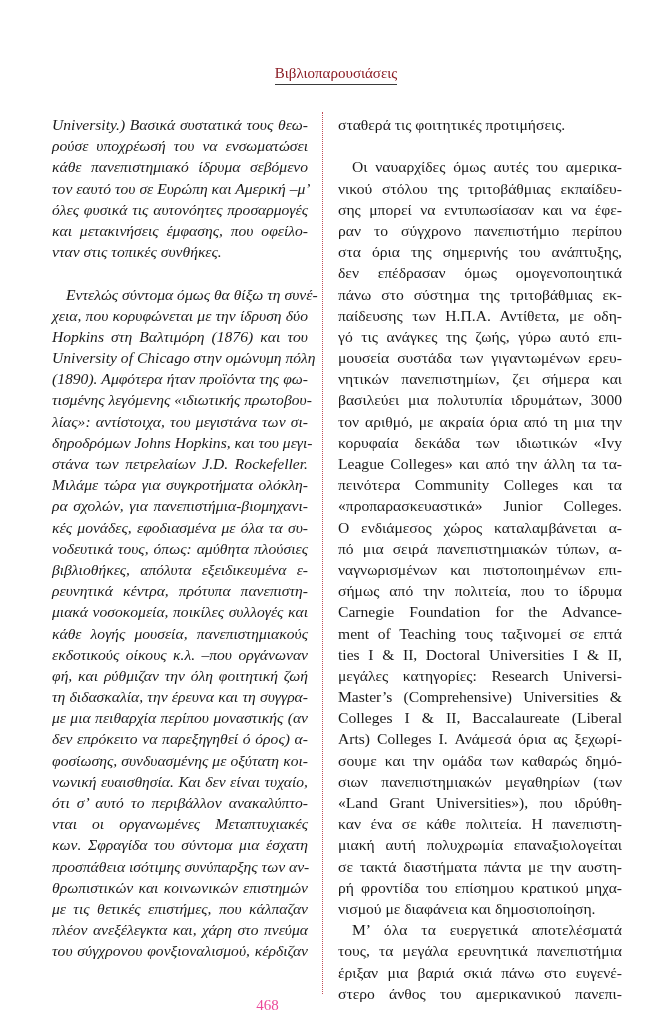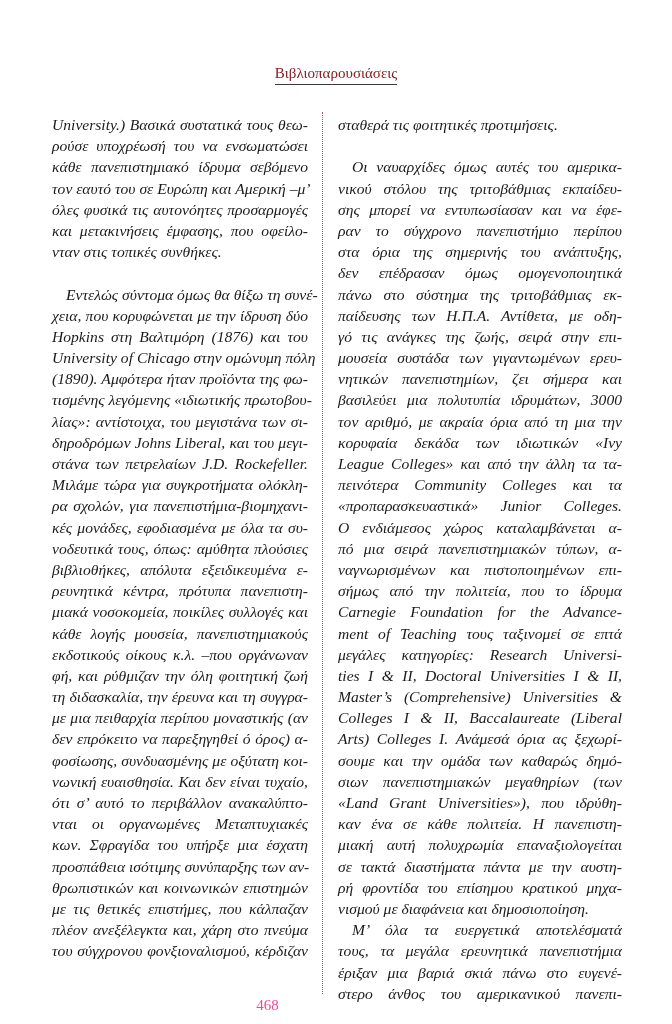--- a/index.html
+++ b/index.html
@@ -14,21 +14,21 @@
     .running-head span {
       font-size: 15px; color: #8a1c24; display: inline-block;
       border-bottom: 1.5px solid #3a3a3a; padding-bottom: 2px; line-height: 17px;
     }
     .column {
       position: absolute; top: 114px;
       font-size: 15.6px; line-height: 21.2px;
       text-align: justify;
     }
     .col-left { left: 52px; width: 256px; font-style: italic; }
-    .col-right { left: 338px; width: 284px; font-style: italic; }
+    .col-right { left: 338px; width: 284px; }
     .line {
       display: block; white-space: nowrap; text-align: justify;
       text-align-last: justify; height: 21.2px; overflow: visible;
     }
     .line.last { text-align-last: left; }
     .line.indent { padding-left: 14px; }
     .gap { display: block; height: 21.2px; }
     .divider {
       position: absolute; left: 322px; top: 112px; height: 882px; width: 0;
       border-left: 1.2px dotted #c24a55;
@@ -57,40 +57,40 @@
     </div>
     <div class="gap"></div>
     <div>
       <span class="line indent">Εντελώς σύντομα όμως θα θίξω τη συνέ-</span>
       <span class="line">χεια, που κορυφώνεται με την ίδρυση δύο</span>
       <span class="line">Hopkins στη Βαλτιμόρη (1876) και του</span>
       <span class="line">University of Chicago στην ομώνυμη πόλη</span>
       <span class="line">(1890). Αμφότερα ήταν προϊόντα της φω-</span>
       <span class="line">τισμένης λεγόμενης «ιδιωτικής πρωτοβου-</span>
       <span class="line">λίας»: αντίστοιχα, του μεγιστάνα των σι-</span>
-      <span class="line">δηροδρόμων Johns Liberal, και του μεγι-</span>
+      <span class="line">δηροδρόμων Johns Hopkins, και του μεγι-</span>
       <span class="line">στάνα των πετρελαίων J.D. Rockefeller.</span>
       <span class="line">Μιλάμε τώρα για συγκροτήματα ολόκλη-</span>
       <span class="line">ρα σχολών, για πανεπιστήμια-βιομηχανι-</span>
       <span class="line">κές μονάδες, εφοδιασμένα με όλα τα συ-</span>
       <span class="line">νοδευτικά τους, όπως: αμύθητα πλούσιες</span>
       <span class="line">βιβλιοθήκες, απόλυτα εξειδικευμένα ε-</span>
       <span class="line">ρευνητικά κέντρα, πρότυπα πανεπιστη-</span>
       <span class="line">μιακά νοσοκομεία, ποικίλες συλλογές και</span>
       <span class="line">κάθε λογής μουσεία, πανεπιστημιακούς</span>
       <span class="line">εκδοτικούς οίκους κ.λ. –που οργάνωναν</span>
       <span class="line">φή, και ρύθμιζαν την όλη φοιτητική ζωή</span>
       <span class="line">τη διδασκαλία, την έρευνα και τη συγγρα-</span>
       <span class="line">με μια πειθαρχία περίπου μοναστικής (αν</span>
       <span class="line">δεν επρόκειτο να παρεξηγηθεί ό όρος) α-</span>
       <span class="line">φοσίωσης, συνδυασμένης με οξύτατη κοι-</span>
       <span class="line">νωνική ευαισθησία. Και δεν είναι τυχαίο,</span>
       <span class="line">ότι σ’ αυτό το περιβάλλον ανακαλύπτο-</span>
       <span class="line">νται οι οργανωμένες Μεταπτυχιακές</span>
-      <span class="line">κων. Σφραγίδα του υπήρξε μια έσχατη</span>
+      <span class="line">κων. Σφραγίδα του σύντομα μια έσχατη</span>
       <span class="line">προσπάθεια ισότιμης συνύπαρξης των αν-</span>
       <span class="line">θρωπιστικών και κοινωνικών επιστημών</span>
       <span class="line">με τις θετικές επιστήμες, που κάλπαζαν</span>
       <span class="line">πλέον ανεξέλεγκτα και, χάρη στο πνεύμα</span>
       <span class="line">του σύγχρονου φονξιοναλισμού, κέρδιζαν</span>
     </div>
   </div>
 <div class="divider"></div>
 <div class="column col-right" id="col-right">
     <div>
@@ -99,37 +99,37 @@
     <div class="gap"></div>
     <div>
       <span class="line indent">Οι ναυαρχίδες όμως αυτές του αμερικα-</span>
       <span class="line">νικού στόλου της τριτοβάθμιας εκπαίδευ-</span>
       <span class="line">σης μπορεί να εντυπωσίασαν και να έφε-</span>
       <span class="line">ραν το σύγχρονο πανεπιστήμιο περίπου</span>
       <span class="line">στα όρια της σημερινής του ανάπτυξης,</span>
       <span class="line">δεν επέδρασαν όμως ομογενοποιητικά</span>
       <span class="line">πάνω στο σύστημα της τριτοβάθμιας εκ-</span>
       <span class="line">παίδευσης των Η.Π.Α. Αντίθετα, με οδη-</span>
-      <span class="line">γό τις ανάγκες της ζωής, σειρά στην επι-</span>
+      <span class="line">γό τις ανάγκες της ζωής, γύρω αυτό επι-</span>
       <span class="line">μουσεία συστάδα των γιγαντωμένων ερευ-</span>
       <span class="line">νητικών πανεπιστημίων, ζει σήμερα και</span>
       <span class="line">βασιλεύει μια πολυτυπία ιδρυμάτων, 3000</span>
       <span class="line">τον αριθμό, με ακραία όρια από τη μια την</span>
       <span class="line">κορυφαία δεκάδα των ιδιωτικών «Ivy</span>
       <span class="line">League Colleges» και από την άλλη τα τα-</span>
       <span class="line">πεινότερα Community Colleges και τα</span>
       <span class="line">«προπαρασκευαστικά» Junior Colleges.</span>
       <span class="line">Ο ενδιάμεσος χώρος καταλαμβάνεται α-</span>
       <span class="line">πό μια σειρά πανεπιστημιακών τύπων, α-</span>
       <span class="line">ναγνωρισμένων και πιστοποιημένων επι-</span>
       <span class="line">σήμως από την πολιτεία, που το ίδρυμα</span>
       <span class="line">Carnegie Foundation for the Advance-</span>
       <span class="line">ment of Teaching τους ταξινομεί σε επτά</span>
+      <span class="line">ties I &amp; II, Doctoral Universities I &amp; II,</span>
       <span class="line">μεγάλες κατηγορίες: Research Universi-</span>
-      <span class="line">ties I &amp; II, Doctoral Universities I &amp; II,</span>
       <span class="line">Master’s (Comprehensive) Universities &amp;</span>
       <span class="line">Colleges I &amp; II, Baccalaureate (Liberal</span>
       <span class="line">Arts) Colleges I. Ανάμεσά όρια ας ξεχωρί-</span>
       <span class="line">σουμε και την ομάδα των καθαρώς δημό-</span>
       <span class="line">σιων πανεπιστημιακών μεγαθηρίων (των</span>
       <span class="line">«Land Grant Universities»), που ιδρύθη-</span>
       <span class="line">καν ένα σε κάθε πολιτεία. Η πανεπιστη-</span>
       <span class="line">μιακή αυτή πολυχρωμία επαναξιολογείται</span>
       <span class="line">σε τακτά διαστήματα πάντα με την αυστη-</span>
       <span class="line">ρή φροντίδα του επίσημου κρατικού μηχα-</span>

